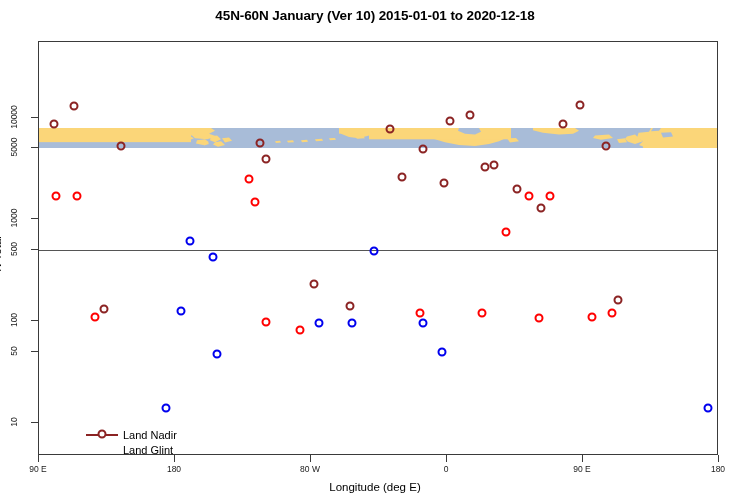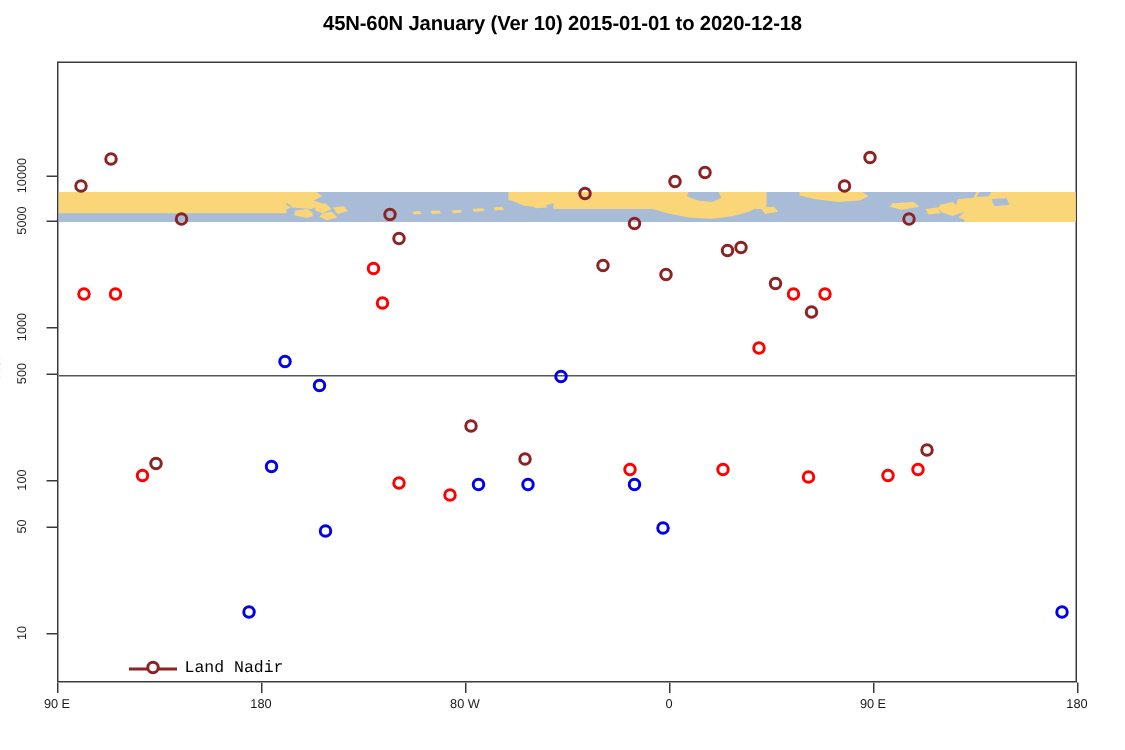--- a/index.html
+++ b/index.html
@@ -66,21 +66,21 @@
     font-size:11.5px;color:#000;
   }
   .axis-title-y{
     position:absolute;left:-21px;top:248px;
     font-size:11.5px;color:#000;white-space:nowrap;
     transform:rotate(-90deg);transform-origin:50% 50%;
   }
 
   
   .legend{
-    position:absolute;left:46px;top:396px;font-family:Liberation Mono, monospace;
+    position:absolute;left:46px;top:385px;
   }
   .legend-row{
     position:relative;height:15px;display:flex;align-items:center;
   }
   .legend-sym{
     position:relative;width:34px;height:15px;flex:0 0 34px;
   }
   .legend-sym .bar{
     position:absolute;top:7px;left:1px;width:32px;height:0;
   }
@@ -96,20 +96,21 @@
   .lg-nadir .ring{border:2.6px solid #8B2323;}
 </style>
 </head>
 <body>
 
 <div id="stage">
 
   <div class="title">45N-60N January (Ver 10)   2015-01-01 to 2020-12-18</div>
 
   <div class="axis-title-y">N Total</div>
+  <div class="axis-title-x">Longitude (deg E)</div>
 
   <div id="y-ticks">
       <div class="ytick-mark" style="top: 421.615px;"></div>
       <div class="ylab-rot" style="left: 0px; top: 415.615px; width: 28px; height: 12px; line-height: 12px; text-align: center;">10</div>
       <div class="ytick-mark" style="top: 350.6px;"></div>
       <div class="ylab-rot" style="left: 0px; top: 344.6px; width: 28px; height: 12px; line-height: 12px; text-align: center;">50</div>
       <div class="ytick-mark" style="top: 320.015px;"></div>
       <div class="ylab-rot" style="left: 0px; top: 314.015px; width: 28px; height: 12px; line-height: 12px; text-align: center;">100</div>
       <div class="ytick-mark" style="top: 249px;"></div>
       <div class="ylab-rot" style="left: 0px; top: 243px; width: 28px; height: 12px; line-height: 12px; text-align: center;">500</div>

